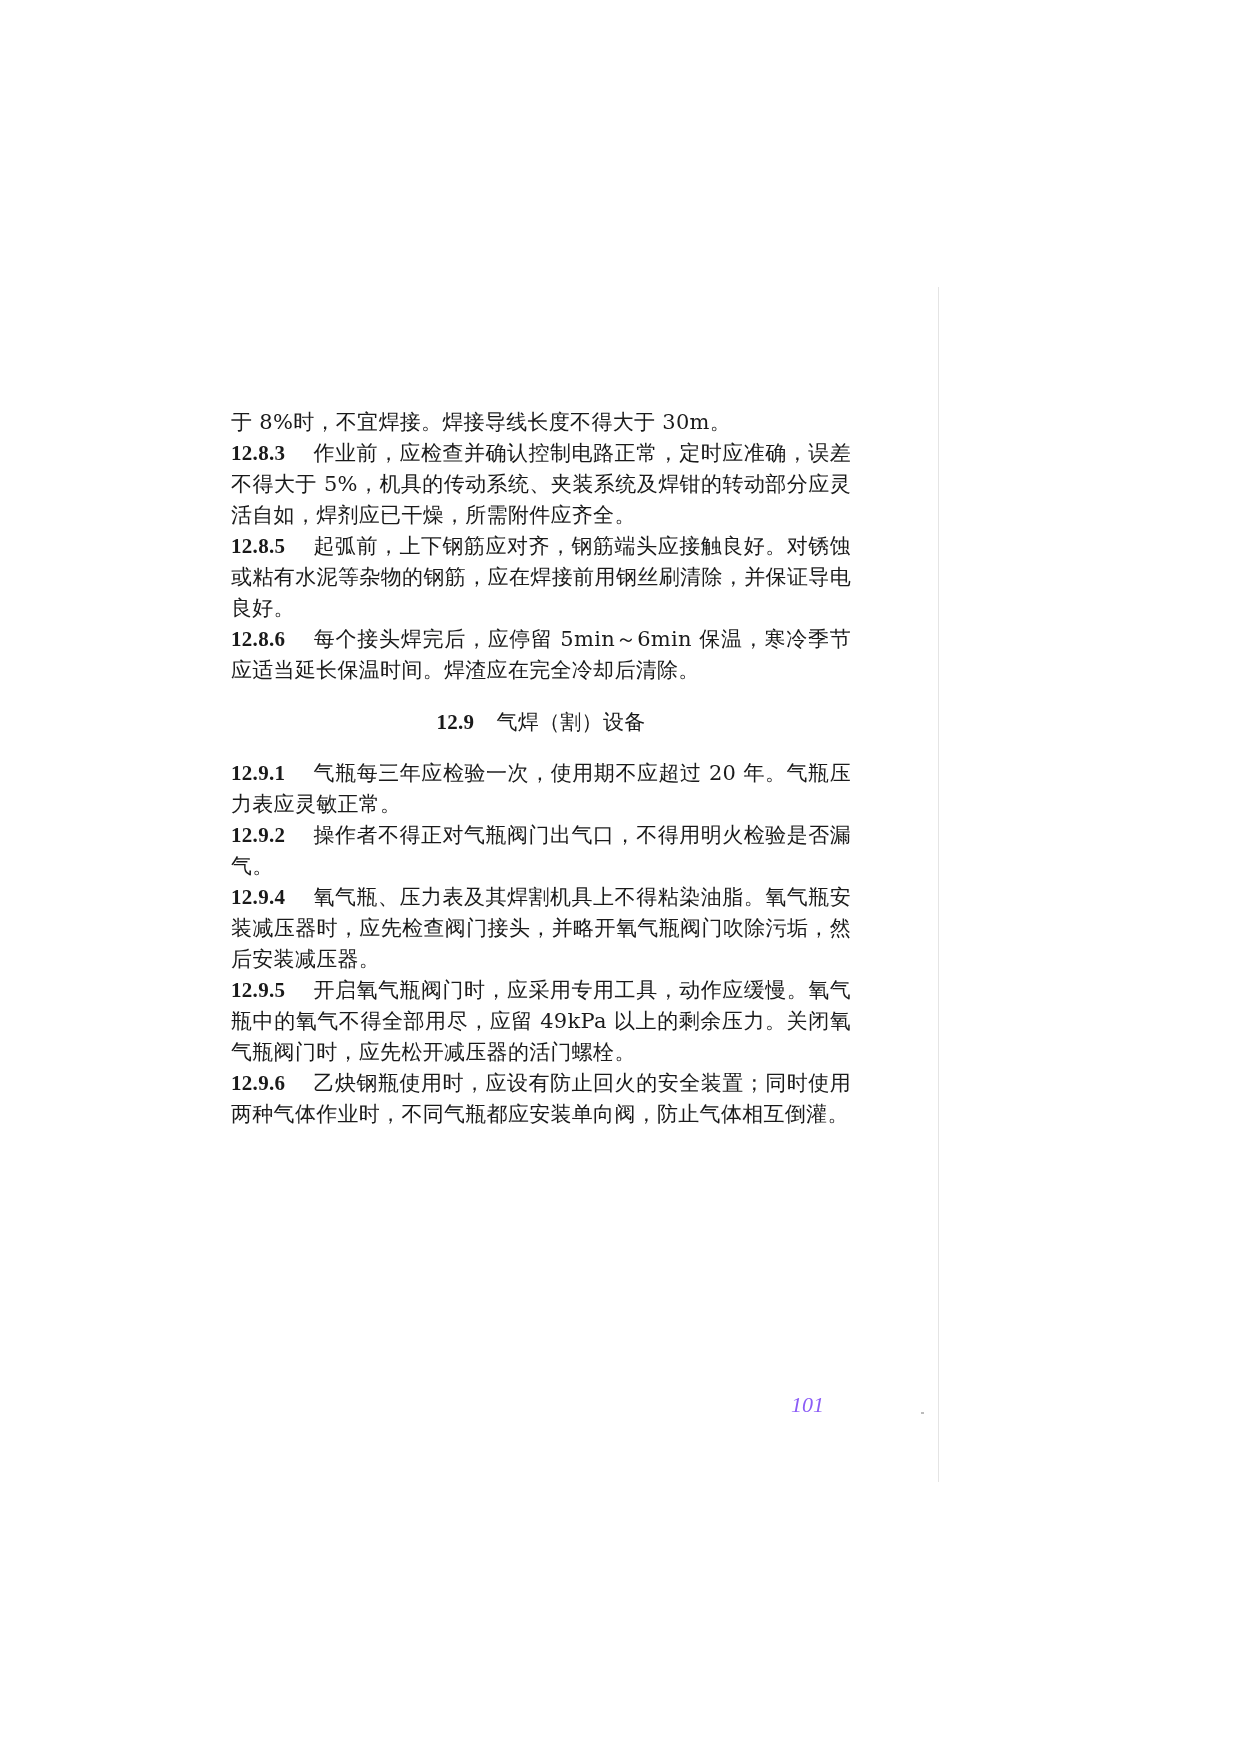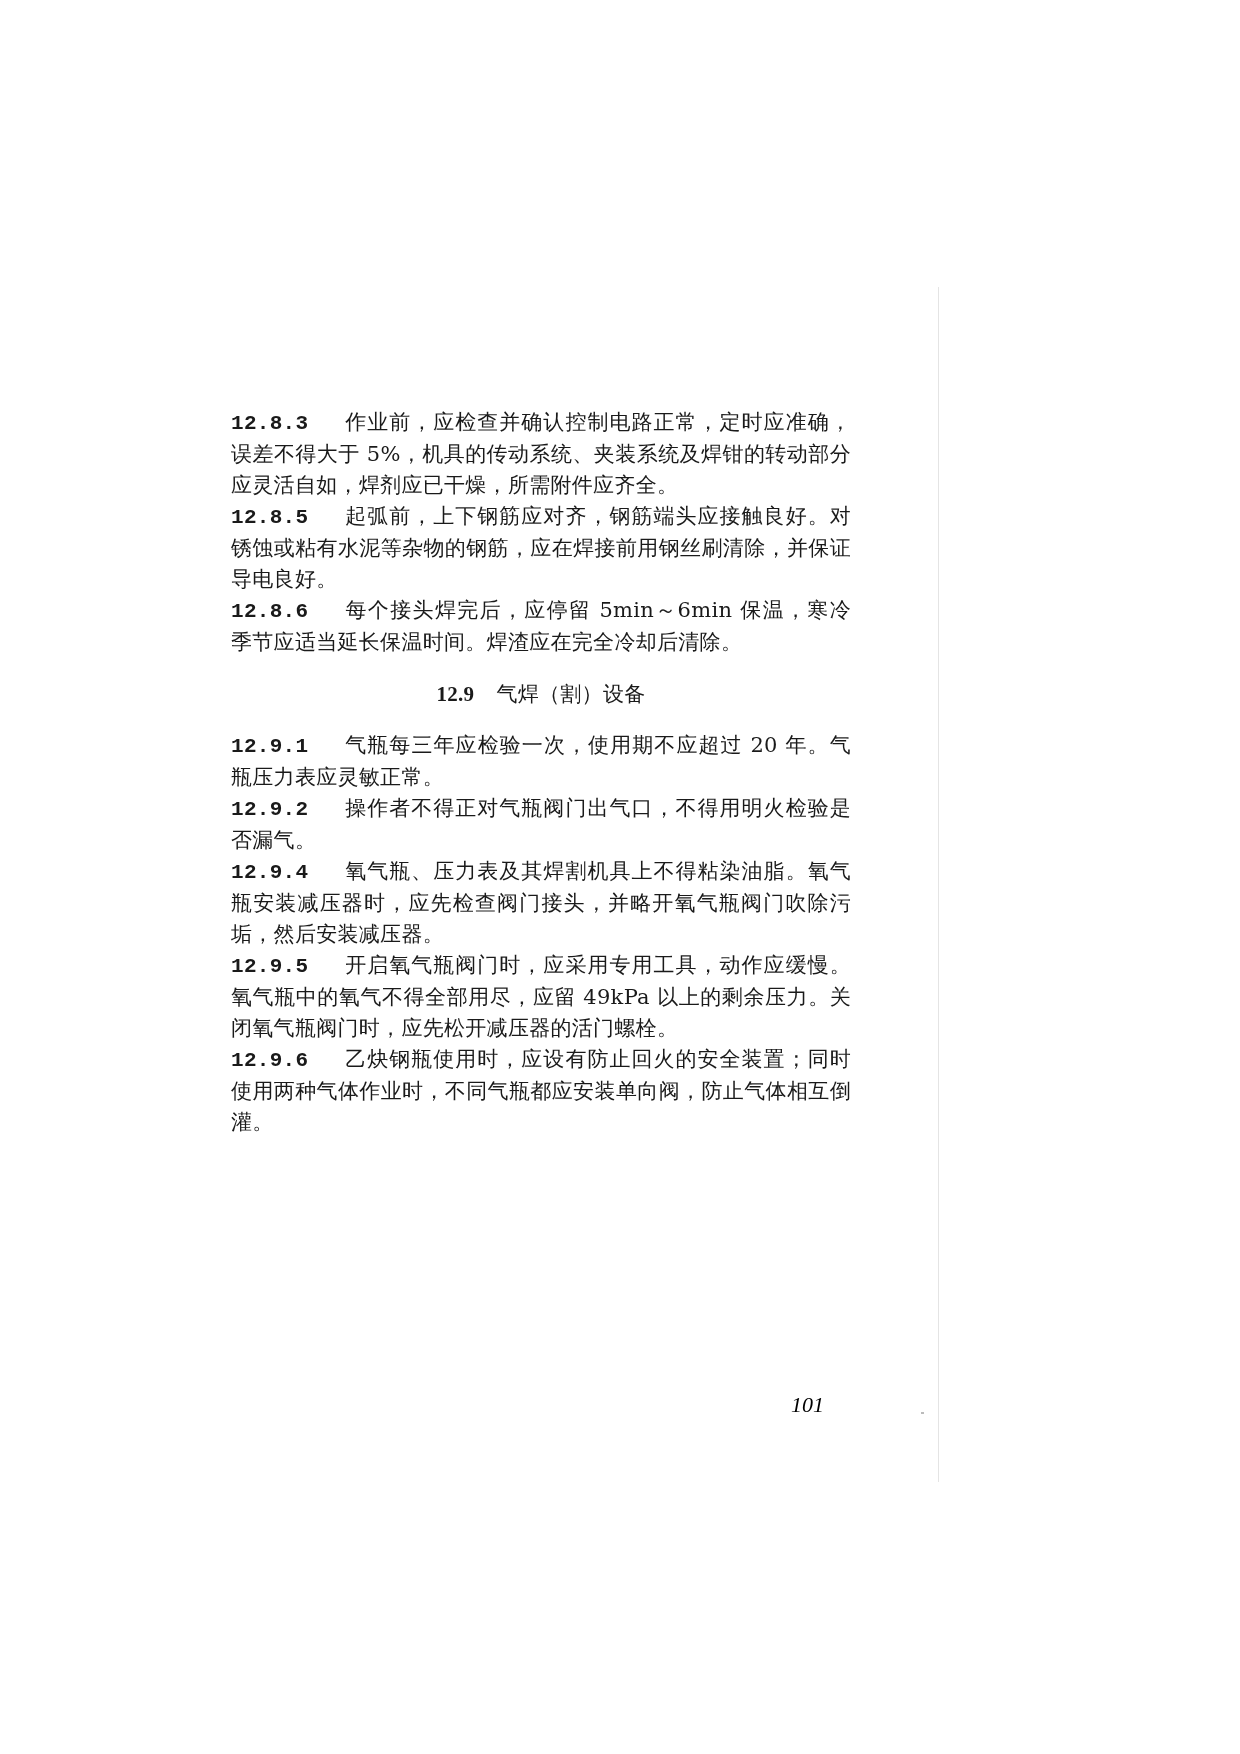--- a/index.html
+++ b/index.html
@@ -10,37 +10,38 @@
   .edge-line {
     position: absolute; left: 938px; top: 287px; width: 1px; height: 1195px;
     background: #e4e4e4;
   }
   .edge-dot { position:absolute; left: 921px; top: 1412px; width: 3px; height: 2px; background:#bbb; }
   .content {
     position: absolute; left: 231px; top: 407px; width: 620px;
     font-size: 21px; line-height: 31px; letter-spacing: 0.3px;
   }
   .para { margin: 0; text-align: justify; }
-  .clause-no { font-weight: bold; margin-right: 36px; font-family: Liberation Mono, monospace; font-size: 21px; }
+  .clause-no { font-weight: bold; margin-right: 28px; font-family: Liberation Serif, serif; font-size: 21px; }
   .section-heading {
     text-align: center; margin: 21px 0 20px 0; font-size: 21px; font-weight: normal;
   }
   .section-heading .num { font-weight: bold; margin-right: 22px; font-family: "Liberation Serif", serif; }
   .page-number {
     position: absolute; left: 791px; top: 1392px; font-style: italic; font-size: 22px;
-    font-family: "Liberation Serif", serif; color: #000000;
+    font-family: "Liberation Serif", serif; color: #8b5cf6;
   }
 </style>
 </head>
 <body>
 
 <div class="edge-line"></div>
 <div class="edge-dot"></div>
 
 <div class="content">
+  <p class="para">于 8%时，不宜焊接。焊接导线长度不得大于 30m。</p>
 
   <p class="para"><span class="clause-no">12.8.3</span><span>作业前，应检查并确认控制电路正常，定时应准确，误差不得大于 5%，机具的传动系统、夹装系统及焊钳的转动部分应灵活自如，焊剂应已干燥，所需附件应齐全。</span></p>
   <p class="para"><span class="clause-no">12.8.5</span><span>起弧前，上下钢筋应对齐，钢筋端头应接触良好。对锈蚀或粘有水泥等杂物的钢筋，应在焊接前用钢丝刷清除，并保证导电良好。</span></p>
   <p class="para"><span class="clause-no">12.8.6</span><span>每个接头焊完后，应停留 5min～6min 保温，寒冷季节应适当延长保温时间。焊渣应在完全冷却后清除。</span></p>
 
   <div class="section-heading"><span class="num">12.9</span><span>气焊（割）设备</span></div>
 
   <p class="para"><span class="clause-no">12.9.1</span><span>气瓶每三年应检验一次，使用期不应超过 20 年。气瓶压力表应灵敏正常。</span></p>
   <p class="para"><span class="clause-no">12.9.2</span><span>操作者不得正对气瓶阀门出气口，不得用明火检验是否漏气。</span></p>
   <p class="para"><span class="clause-no">12.9.4</span><span>氧气瓶、压力表及其焊割机具上不得粘染油脂。氧气瓶安装减压器时，应先检查阀门接头，并略开氧气瓶阀门吹除污垢，然后安装减压器。</span></p>

